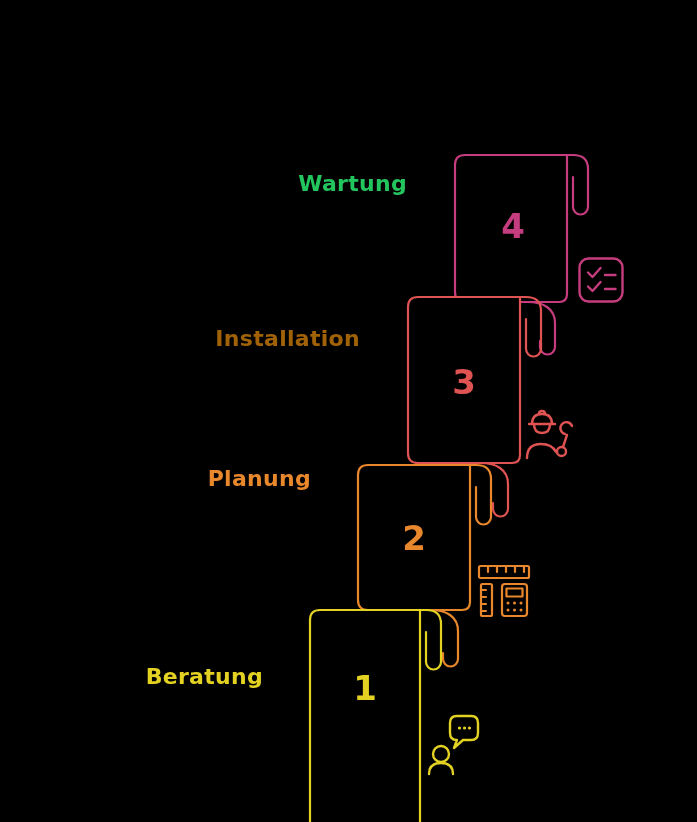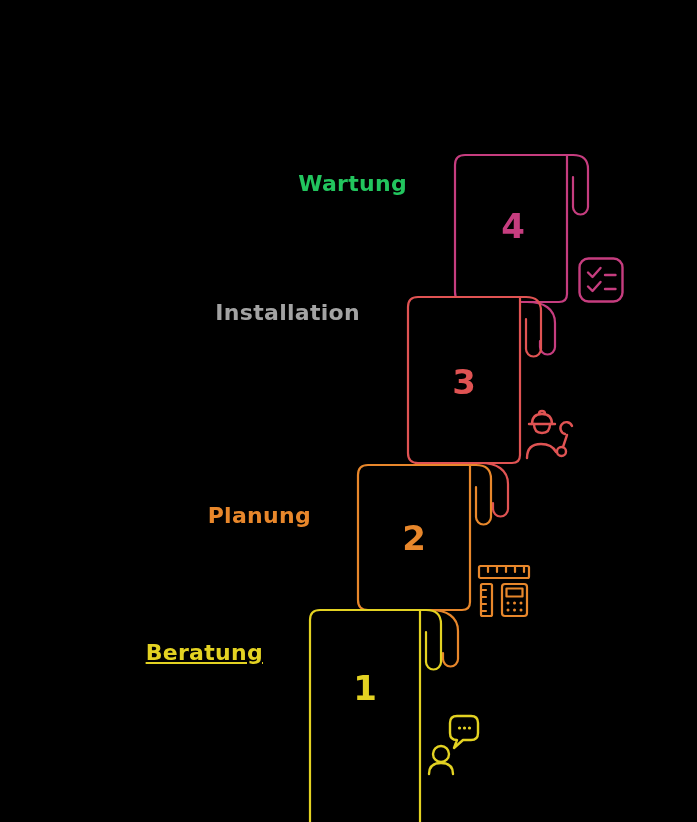--- a/index.html
+++ b/index.html
@@ -51,60 +51,60 @@
     <svg class="icon" style="left:576px; top:255px;" width="50" height="50" viewBox="0 0 50 50" fill="none" stroke-width="2.4" stroke-linecap="round" stroke-linejoin="round" stroke="#c63d7f">
       <rect x="3.5" y="3.5" width="43" height="43" rx="9"></rect>
       <path d="M 12 17.5 l 4.5 4.5 l 8 -9"></path>
       <path d="M 29 20 H 39.5"></path>
       <path d="M 12 31.5 l 4.5 4.5 l 8 -9"></path>
       <path d="M 29 34 H 39.5"></path>
     </svg>
   </div>
 
   <div class="step">
-    <div class="step-label" style="top: 300px; right: 337px; color: #a3a3a3;">Installation</div>
+    <div class="step-label" style="top: 326px; right: 337px; color: #a16207;">Installation</div>
     <svg class="scroll" style="left:406px; top:295px;" width="150" height="234" viewBox="0 0 150 234" fill="none" stroke-width="2.2" stroke-linecap="round" stroke-linejoin="round" stroke="#e05353">
       <path d="M 108 2 H 120 Q 135 2 135 16 V 54 A 7.5 7.5 0 0 1 120 54 V 24"></path>
       <path fill="#000000" d="M 12 2 H 114 V 160 Q 114 168 106 168 H 12 Q 2 168 2 158 V 12 Q 2 2 12 2 Z"></path>
       <path d="M 74 168 C 91 168 102 175 102 189 V 214 A 7.5 7.5 0 0 1 87 214 V 208"></path>
     </svg>
     <div class="step-number" style="left: 439px; top: 364px; color: rgb(224, 83, 83);">3</div>
     <svg class="icon" style="left:521px; top:406px;" width="58" height="58" viewBox="0 0 58 58" fill="none" stroke-width="2.4" stroke-linecap="round" stroke-linejoin="round" stroke="#e05353">
       <path d="M 11 18 Q 11 8 21 8 Q 31 8 31 18"></path>
       <path d="M 18 8 Q 18 5 21 5 Q 24 5 24 8"></path>
       <path d="M 8 18 H 34"></path>
       <path d="M 13 18 Q 13 27 21 27 Q 29 27 29 18"></path>
       <path d="M 6 52 Q 6 38 20 38 Q 31 38 35 46"></path>
       <path d="M 51 20 A 6 6 0 1 0 44 28"></path>
       <path d="M 46 29 L 42 41"></path>
       <circle cx="40.5" cy="45.5" r="4.5"></circle>
     </svg>
   </div>
 
   <div class="step">
-    <div class="step-label" style="top: 503px; right: 386px; color: rgb(232, 135, 43); text-align: right;">Planung</div>
+    <div class="step-label" style="top: 466px; right: 386px; color: rgb(232, 135, 43); text-align: right;">Planung</div>
     <svg class="scroll" style="left:356px; top:463px;" width="150" height="216" viewBox="0 0 150 216" fill="none" stroke-width="2.2" stroke-linecap="round" stroke-linejoin="round" stroke="#e8872b">
       <path d="M 108 2 H 120 Q 135 2 135 16 V 54 A 7.5 7.5 0 0 1 120 54 V 24"></path>
       <path fill="#000000" d="M 12 2 H 114 V 139 Q 114 147 106 147 H 12 Q 2 147 2 137 V 12 Q 2 2 12 2 Z"></path>
       <path d="M 74 147 C 91 147 102 154 102 168 V 196 A 7.5 7.5 0 0 1 87 196 V 190"></path>
     </svg>
     <div class="step-number" style="left: 389px; top: 520px; color: rgb(232, 135, 43);">2</div>
     <svg class="icon" style="left:477px; top:562px;" width="54" height="56" viewBox="0 0 54 56" fill="none" stroke-width="2.2" stroke-linecap="round" stroke-linejoin="round" stroke="#e8872b">
       <rect x="2" y="4" width="50" height="12" rx="1.5"></rect>
       <path d="M 11 4 V 10 M 20 4 V 10 M 29 4 V 10 M 38 4 V 10 M 47 4 V 10"></path>
       <rect x="4" y="22" width="11" height="32" rx="1.5"></rect>
       <path d="M 4 28 H 9 M 4 35 H 9 M 4 42 H 9 M 4 49 H 9"></path>
       <rect x="25" y="22" width="25" height="32" rx="3"></rect>
       <rect x="29.5" y="26.5" width="16" height="8"></rect>
       <path stroke-width="3" d="M 31 41 h 0.01 M 37.5 41 h 0.01 M 44 41 h 0.01 M 31 48 h 0.01 M 37.5 48 h 0.01 M 44 48 h 0.01"></path>
     </svg>
   </div>
 
   <div class="step">
-    <div class="step-label" style="top: 640px; right: 434px; color: rgb(227, 210, 34); text-decoration: underline;">Beratung</div>
+    <div class="step-label" style="top: 664px; right: 434px; color: rgb(227, 210, 34);">Beratung</div>
     <svg class="scroll" style="left:308px; top:608px;" width="150" height="214" viewBox="0 0 150 214" fill="none" stroke-width="2.2" stroke-linecap="round" stroke-linejoin="round" stroke="#e3d222">
       <path d="M 106 2 H 118 Q 133 2 133 16 V 54 A 7.5 7.5 0 0 1 118 54 V 24"></path>
       <path fill="#000000" d="M 12 2 H 112 V 216 H 2 V 12 Q 2 2 12 2 Z"></path>
     </svg>
     <div class="step-number" style="left: 340px; top: 670px; color: rgb(227, 210, 34);">1</div>
     <svg class="icon" style="left:426px; top:712px;" width="56" height="64" viewBox="0 0 56 64" fill="none" stroke-width="2.4" stroke-linecap="round" stroke-linejoin="round" stroke="#e3d222">
       <path d="M 31 4 H 45 Q 52 4 52 11 V 21 Q 52 28 45 28 H 37 L 28 36 L 31 28 Q 24 28 24 21 V 11 Q 24 4 31 4 Z"></path>
       <path stroke-width="3.2" d="M 33.5 16 h 0.01 M 38.5 16 h 0.01 M 43.5 16 h 0.01"></path>
       <circle cx="15" cy="42" r="8"></circle>
       <path d="M 3 62 Q 3 51 15 51 Q 27 51 27 62"></path>

